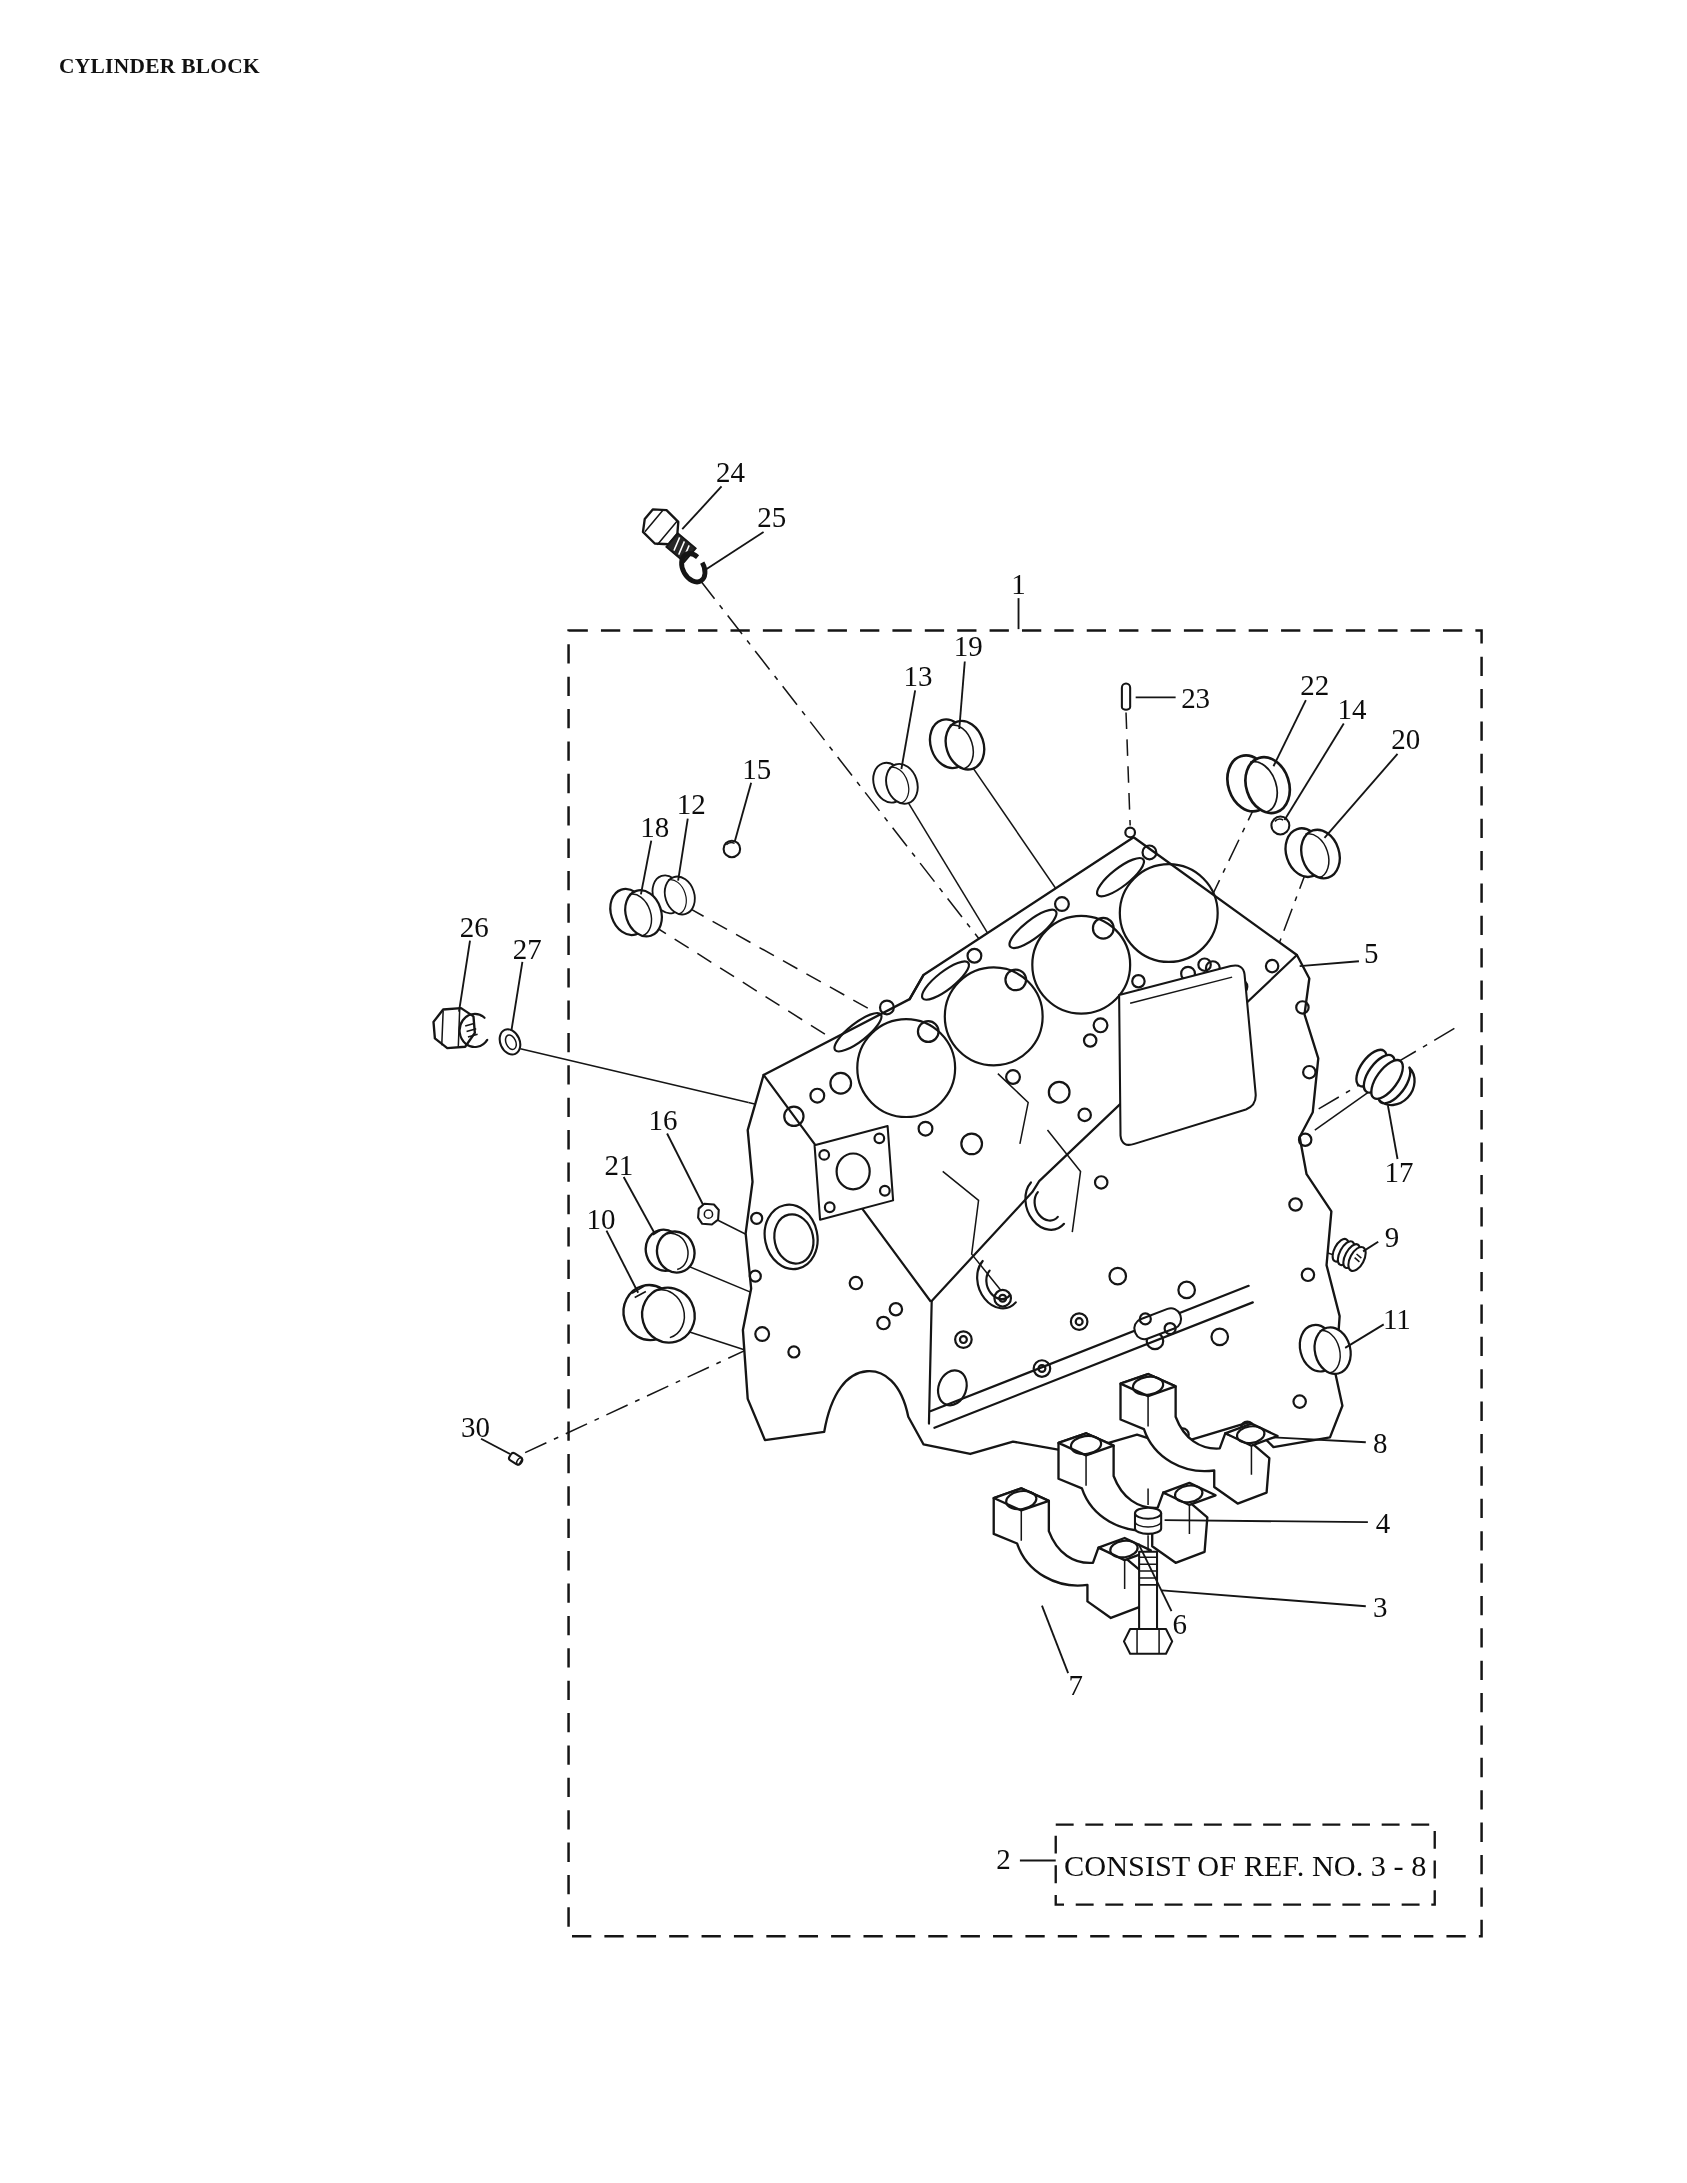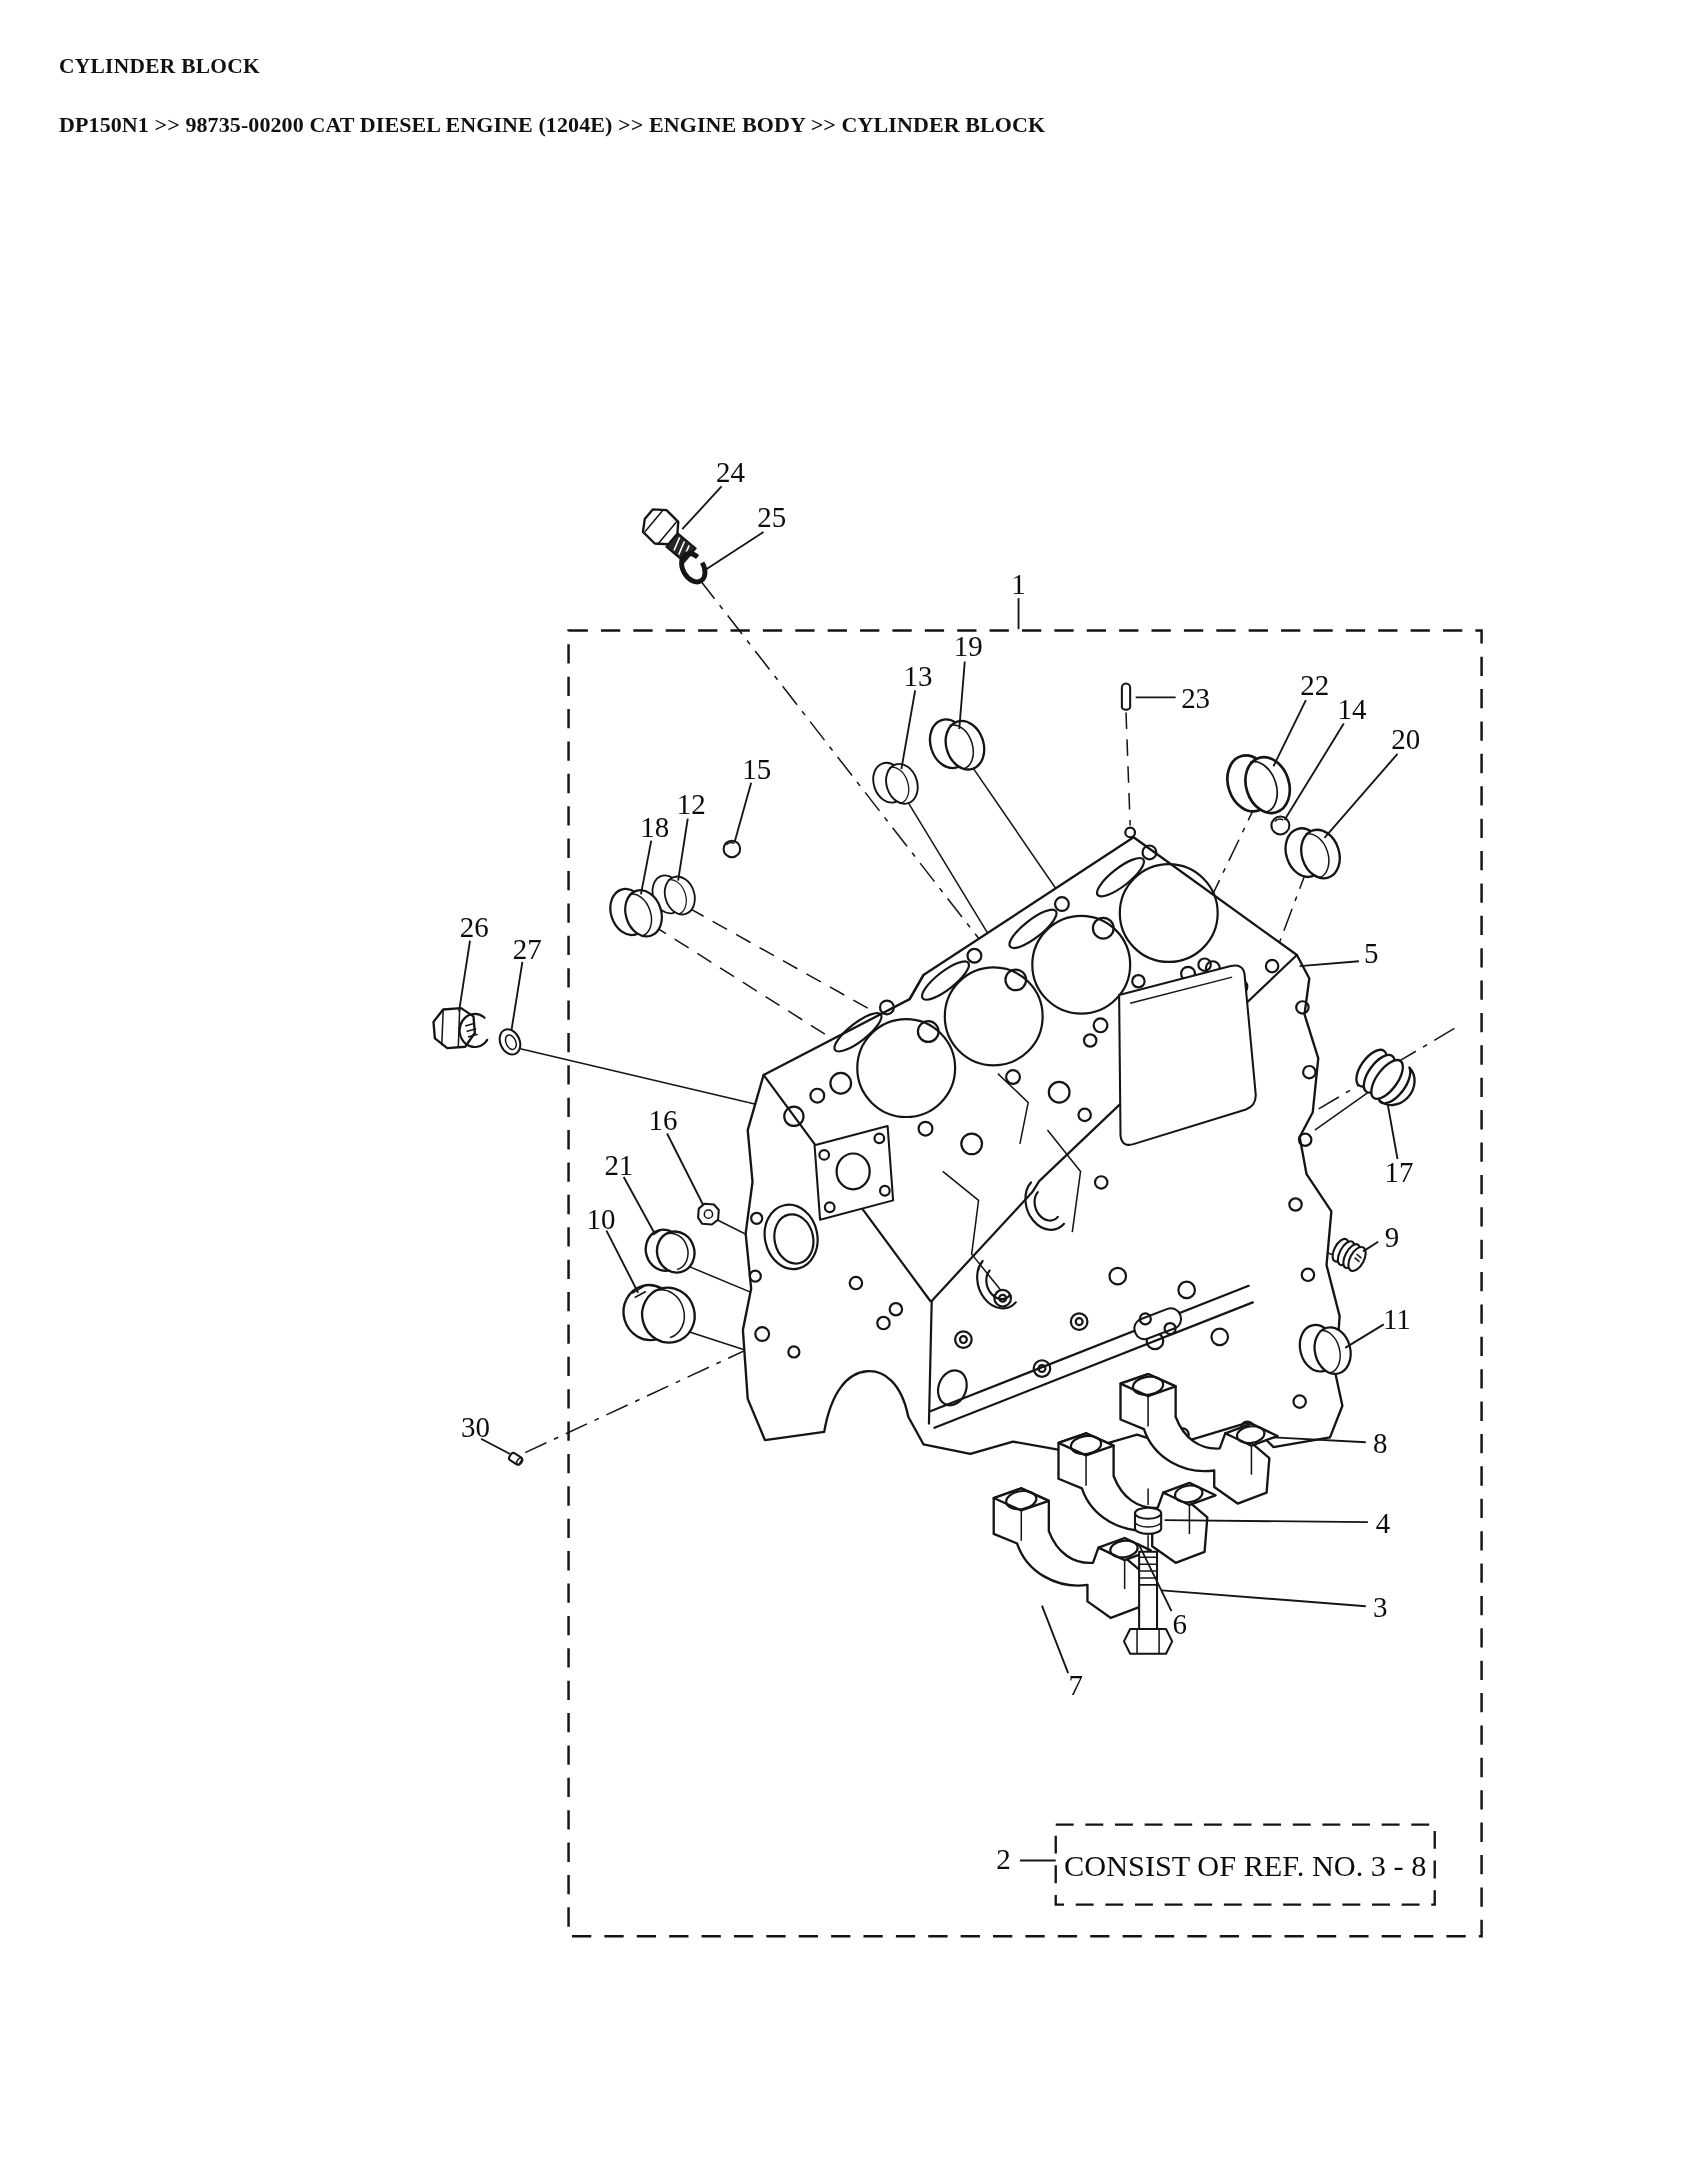--- a/index.html
+++ b/index.html
@@ -21,21 +21,20 @@
   .num{font-size:42px;fill:#0d0d0d;text-anchor:middle;}
   .noteText{font-size:44px;fill:#0d0d0d;text-anchor:middle;}
   .dark{fill:#262626;stroke:#151515;stroke-width:2.5;}
   .hatch{stroke:#ffffff;stroke-width:2.2;}
 </style>
 </head>
 <body>
 
 <div class="page">
   <div class="title">CYLINDER BLOCK</div>
-  <div class="breadcrumb">DP150N1 &gt;&gt; 98735-00200 CAT DIESEL ENGINE (1204E) &gt;&gt; ENGINE BODY &gt;&gt; CYLINDER BLOCK</div>
 
   <svg width="1687" height="2183" viewBox="0 0 2448 3168">
 
     <g>
       <rect class="boxdash" x="825" y="915" width="1325" height="1895"></rect>
     </g>
 
     <g>
       <line class="thin phan" x1="1016" y1="842" x2="1498" y2="1462"></line>
       <line class="thin" x1="1402" y1="1100" x2="1560" y2="1330"></line>

